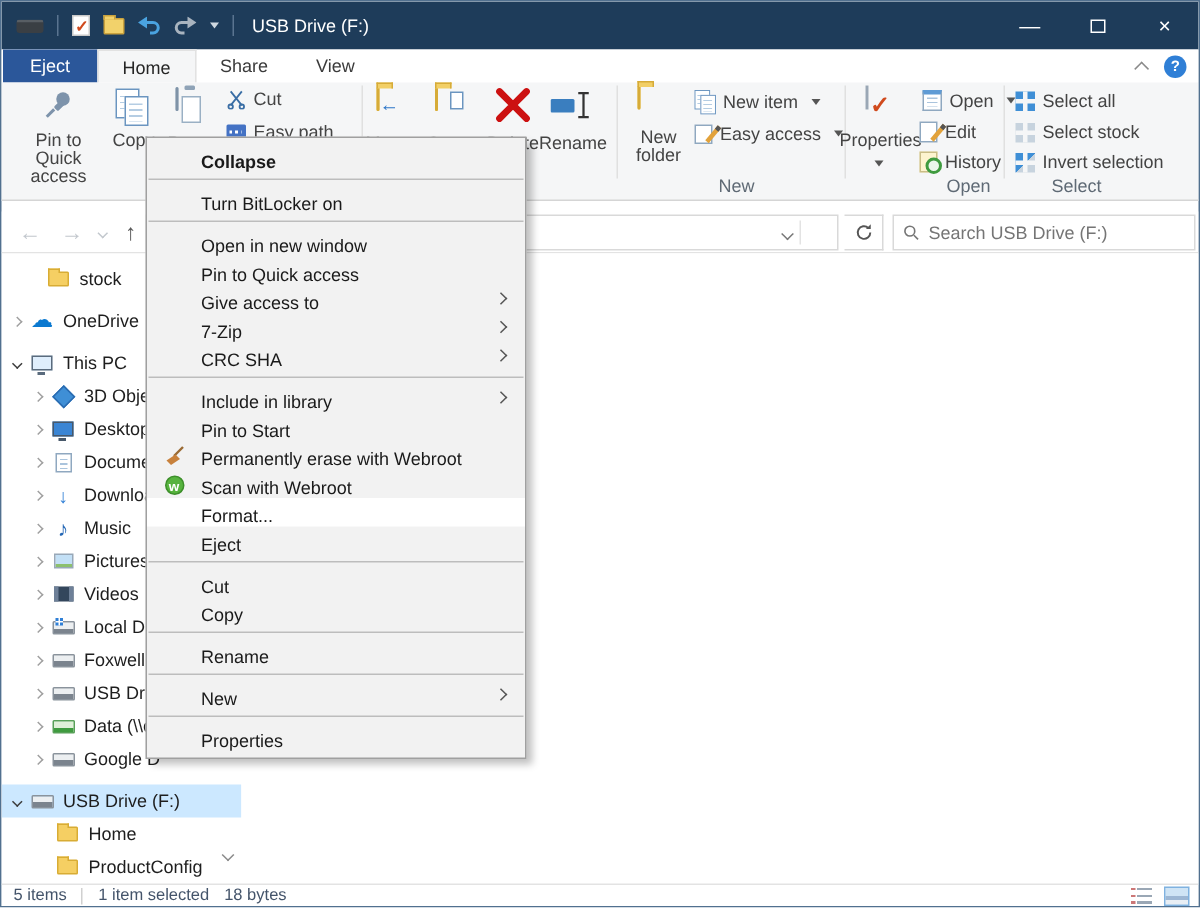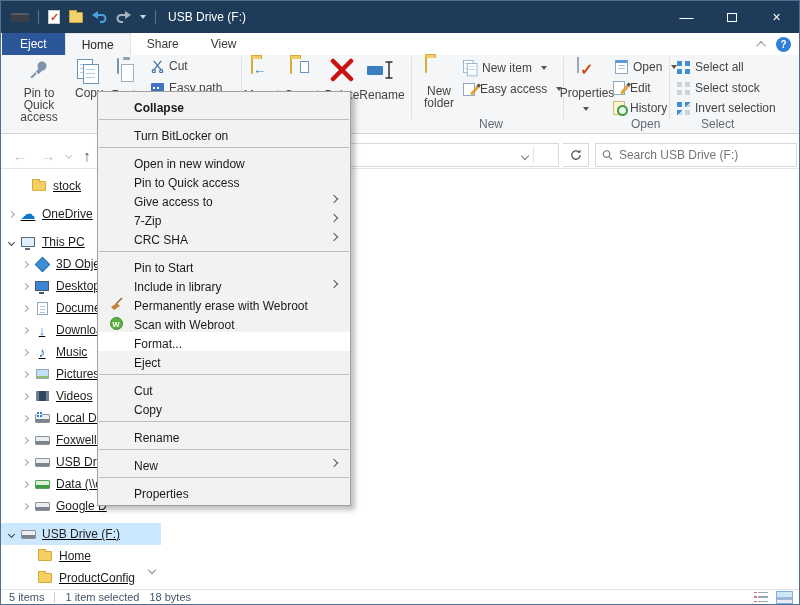--- a/index.html
+++ b/index.html
@@ -78,21 +78,21 @@
   .nav-arrow { position:absolute; top:0; height:28px; display:flex; align-items:center; justify-content:center; font-size:15px; }
   .addrbar { position:absolute; left:96px; top:2px; width:462px; height:24px; background:#fff; border:1px solid #d9d9d9; }
   .addr-chev { position:absolute; right:30px; top:9px; width:6px; height:6px; border-right:1.3px solid #777; border-bottom:1.3px solid #777; transform:rotate(45deg); }
   .addr-div { position:absolute; right:24px; top:3px; bottom:3px; width:1px; background:#e3e3e3; }
   .refreshbtn { position:absolute; left:562px; top:2px; width:26px; height:24px; border:1px solid #d9d9d9; border-left:none; display:flex; align-items:center; justify-content:center; }
   .searchbox { position:absolute; left:594px; top:2px; width:202px; height:24px; border:1px solid #d9d9d9; background:#fff; display:flex; align-items:center; padding:0 6px; gap:6px; }
   .searchbox input { border:none; outline:none; width:100%; font-size:12px; color:#777; font-family:"Liberation Sans",sans-serif; background:transparent; }
 
   
   .main { position:absolute; left:0; top:168px; right:0; bottom:15px; background:#fff; }
-  .sidebar { position:absolute; left:0; top:0; width:160px; bottom:0; overflow:hidden; padding-top:6px;text-decoration:underline; }
+  .sidebar { position:absolute; left:0; top:0; width:160px; bottom:0; overflow:hidden; padding-top:6px; }
   .srow { height:22px; display:flex; align-items:center; gap:6px; font-size:12px; color:#1e1e1e; white-space:nowrap; overflow:hidden; }
   .srow.sel { background:#cce8ff; }
   .gap { height:6px; }
   .chev { display:inline-block; width:5px; height:5px; border-right:1.4px solid #a0a0a0; border-bottom:1.4px solid #a0a0a0; transform:rotate(-45deg); flex:0 0 auto; }
   .chev.down { transform:rotate(45deg); border-color:#3c3c3c; }
   .ic { width:16px; height:16px; flex:0 0 auto; display:flex; align-items:center; justify-content:center; position:relative; }
   .folder-s { width:14px; height:10px; background:#f5cf63; border:1px solid #d8ac34; border-radius:1px; position:relative; }
   .folder-s::before { content:""; position:absolute; left:-1px; top:-3px; width:6px; height:2px; background:#f5cf63; border:1px solid #d8ac34; border-bottom:none; }
   .cloud-s::before { content:"☁"; color:#0b79d0; font-size:15px; line-height:14px; }
   .pc-s { width:14px; height:10px; border:1.5px solid #5a6b7d; background:#dfeefc; position:relative; }
@@ -460,25 +460,25 @@
     <div class="mi">
         <span>7-Zip</span>
         <span class="sub-chev"></span>
       </div>
     <div class="mi">
         <span>CRC SHA</span>
         <span class="sub-chev"></span>
       </div>
     <div class="msep"></div>
     <div class="mi">
-        <span>Pin to Start</span>
-      </div>
-    <div class="mi">
         <span>Include in library</span>
         <span class="sub-chev"></span>
+      </div>
+    <div class="mi">
+        <span>Pin to Start</span>
       </div>
     <div class="mi">
       <span class="mic">
         <svg width="15" height="14" viewBox="0 0 15 14">
             <path d="M13 1 L7 7" stroke="#9a6a33" stroke-width="1.6"></path>
             <path d="M8 6 L11 9 L5 13 L2 10 Z" fill="#c8813c"></path>
           </svg>
       </span>
       <span>Permanently erase with Webroot</span>
     </div>

